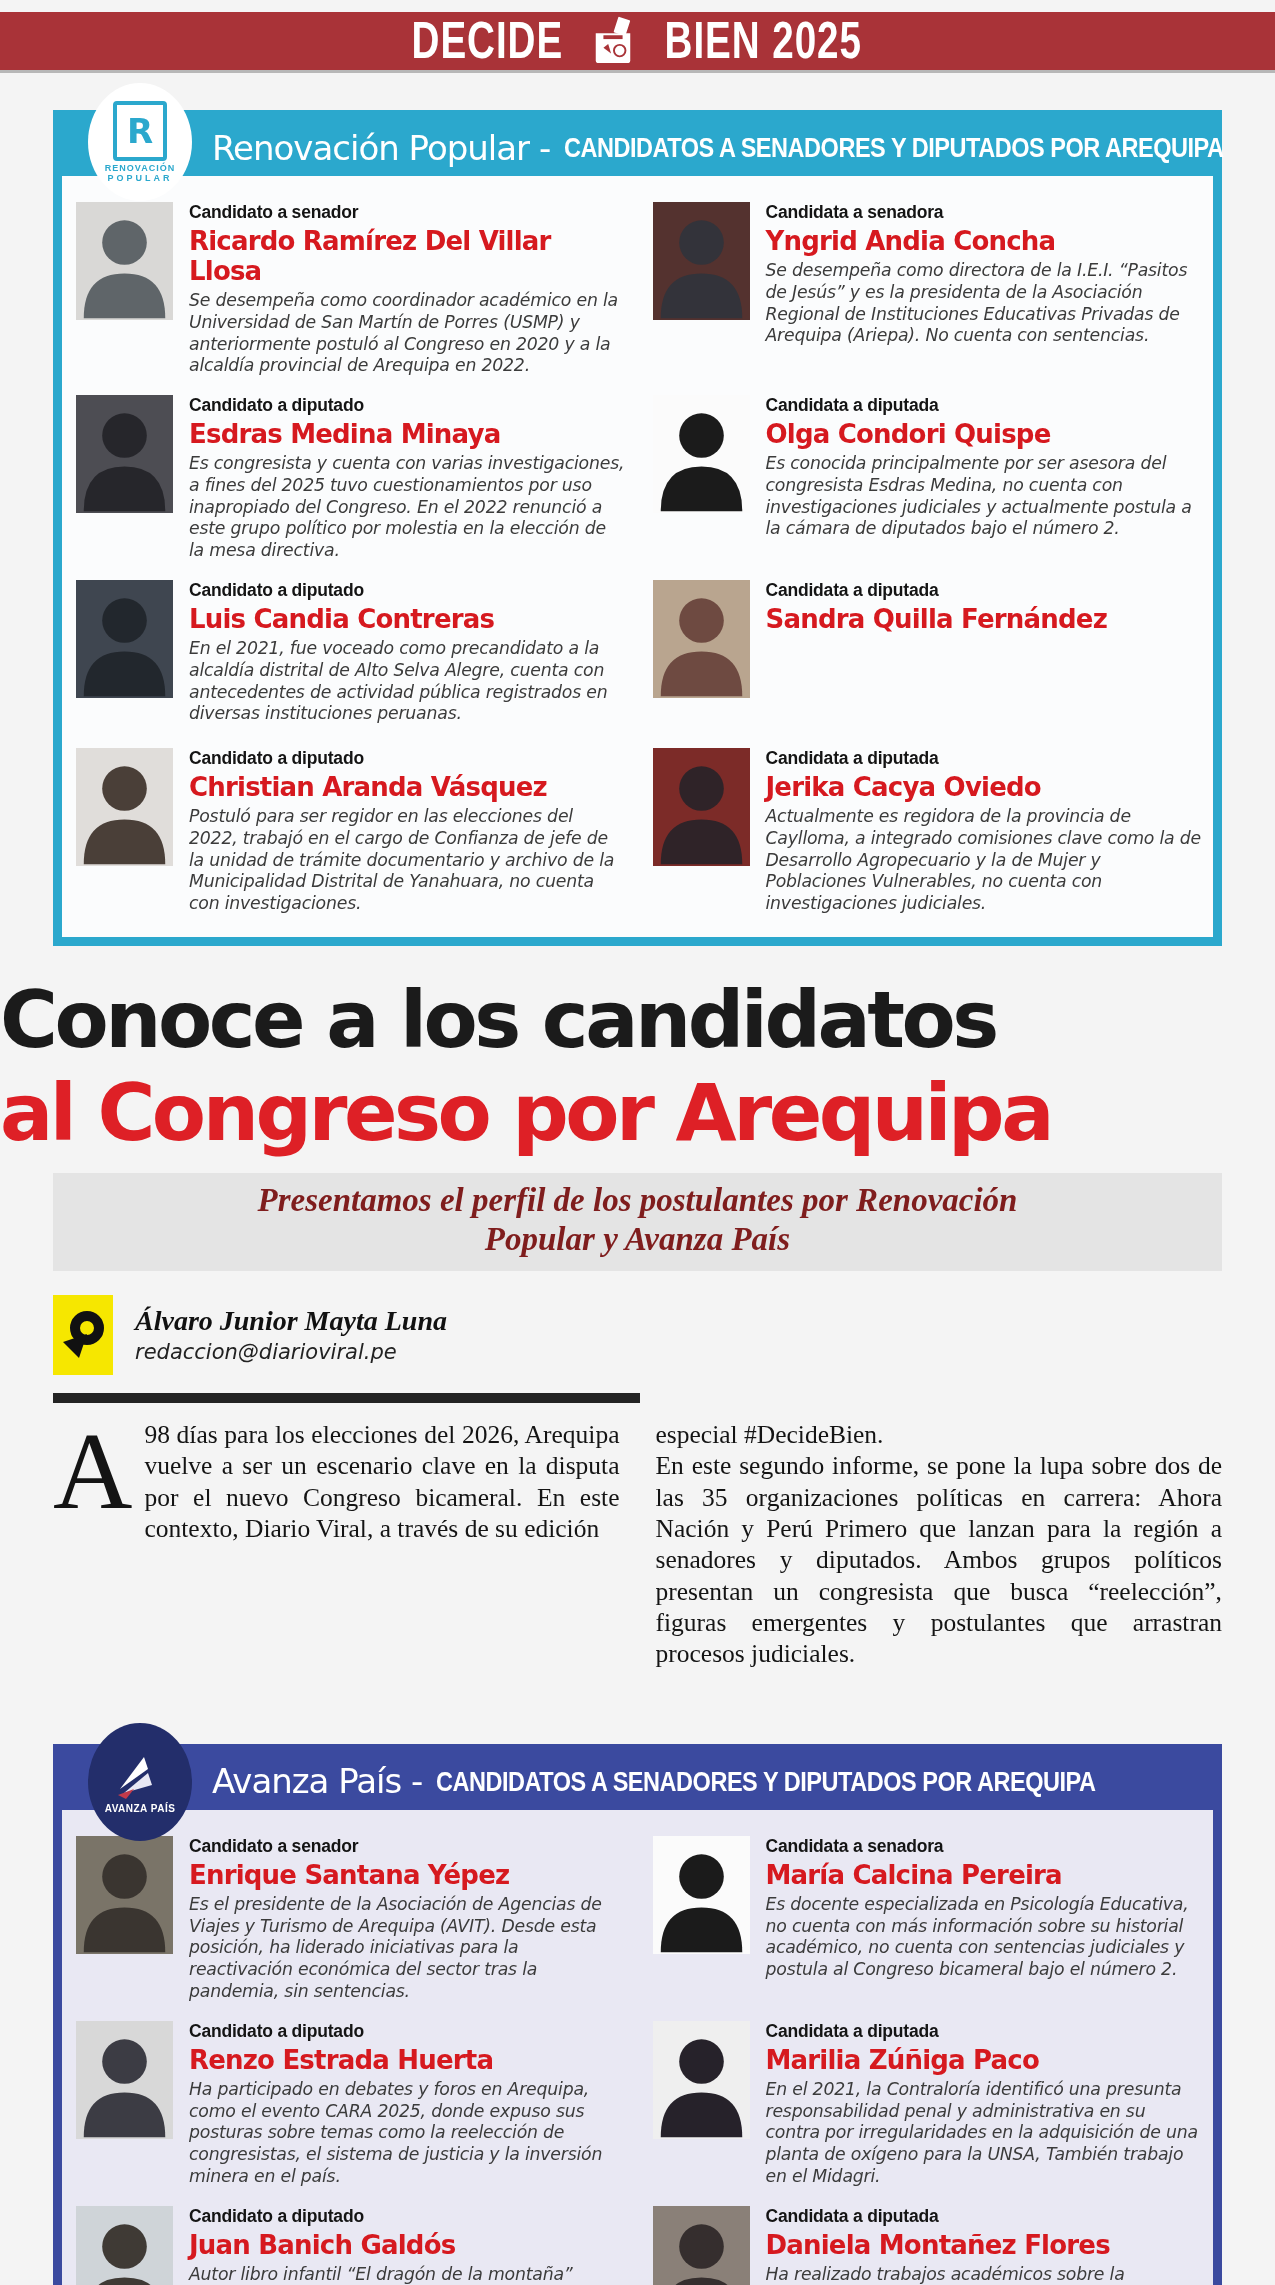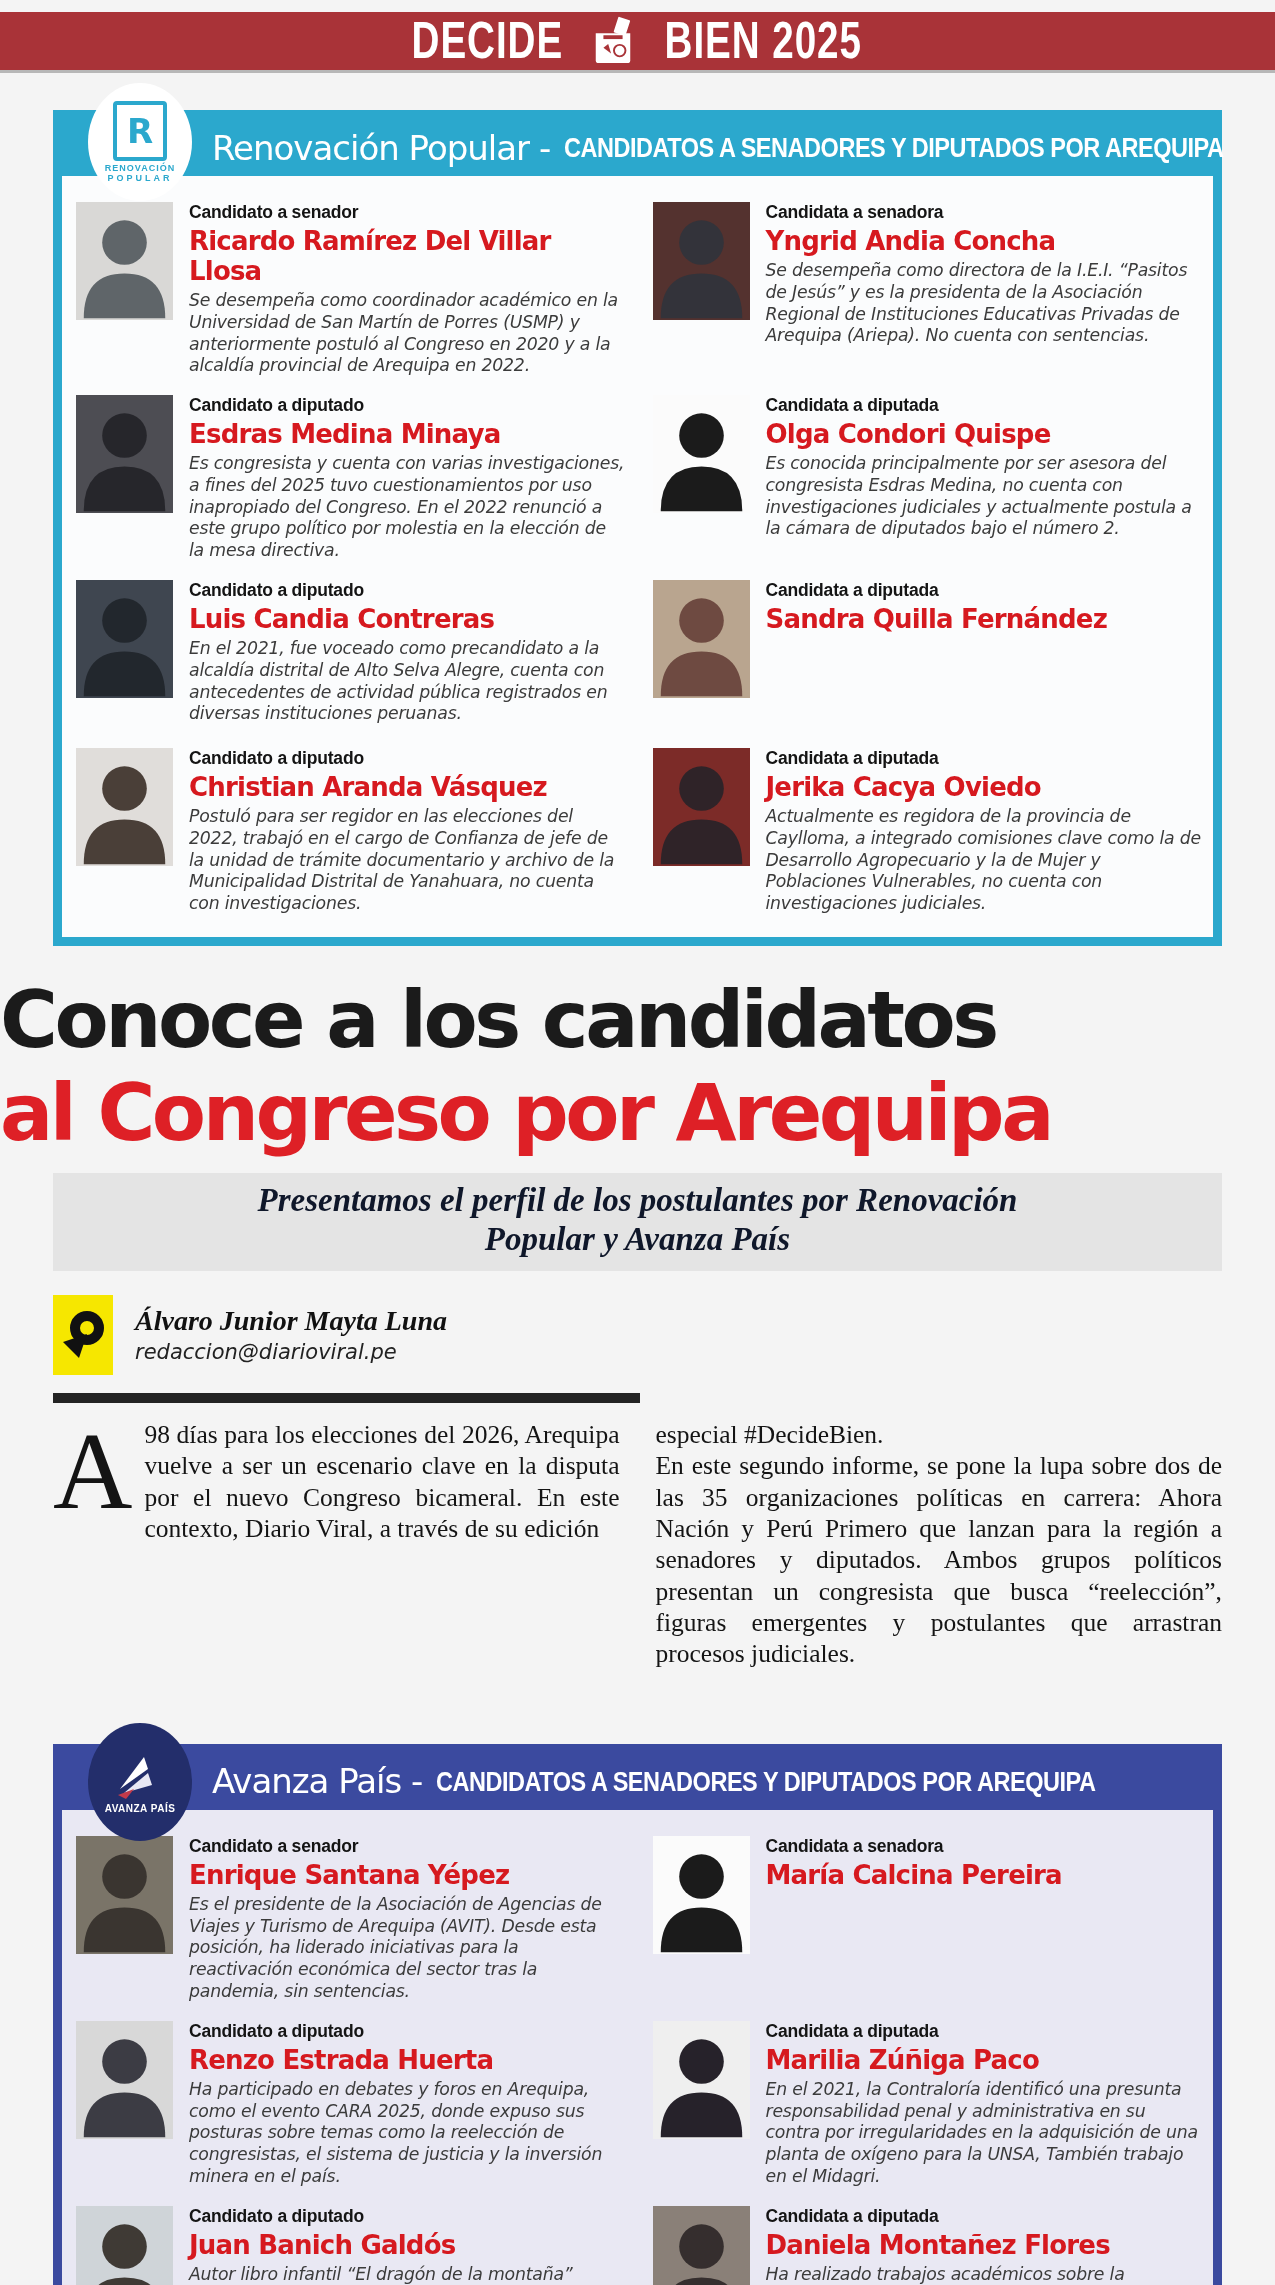--- a/index.html
+++ b/index.html
@@ -47,21 +47,21 @@
   .photo svg{position:absolute;bottom:-4px;left:0;width:100%;height:112%;}
   .info{flex:1;min-width:0;}
   .role{font-family:"Liberation Sans",sans-serif;font-weight:800;font-size:17.5px;color:#141414;letter-spacing:-.2px;}
   .cname{font-weight:800;font-size:26px;color:var(--name_red,#D6191F);letter-spacing:-.8px;margin:3px 0 4px;}
   .bio{font-style:italic;font-size:17.3px;line-height:1.26;color:#3b3b3b;letter-spacing:-.2px;}
   
   .headline{margin-top:34px;text-align:left;}
   .head1{font-weight:800;font-size:79px;letter-spacing:-3.5px;color:var(--headline_black,#1b1b1b);line-height:1.02;}
   .head2{font-weight:800;font-size:79px;letter-spacing:-3.5px;color:var(--headline_red,#DE2026);line-height:1.02;margin-top:12px;}
   .subtitle-band{background:var(--subtitle_band,#E4E4E4);margin:20px 53px 0;padding:8px 0 12px;text-align:center;}
-  .sub-line{font-family:"Liberation Serif",serif;font-weight:700;font-style:italic;font-size:33px;color:#0f172a;line-height:1.18;}
+  .sub-line{font-family:"Liberation Serif",serif;font-weight:700;font-style:italic;font-size:33px;color:#7f1d1d;line-height:1.18;}
   
   .byline{margin:24px 53px 0;display:flex;align-items:center;gap:22px;}
   .viral-logo{width:60px;height:80px;background:var(--byline_yellow,#F6E700);flex:none;display:flex;align-items:center;justify-content:center;}
   .author{font-family:"Liberation Serif",serif;font-weight:700;font-style:italic;font-size:28px;color:#111;}
   .email{font-style:italic;font-size:21px;color:#222;margin-top:3px;}
   .rule{margin:18px 53px 0;width:587px;height:10px;background:#232323;}
   .body-cols{margin:16px 53px 0;display:flex;gap:36px;}
   .bcol{width:50%;font-family:"Liberation Serif",serif;font-size:25.5px;line-height:1.23;color:#141414;text-align:justify;}
   .dropcap{float:left;font-family:"Liberation Serif",serif;font-size:110px;line-height:.8;padding:8px 12px 0 0;color:#141414;}
 </style>
@@ -260,20 +260,21 @@
         <div class="card">
     <div class="photo" style="--pbg: #fbfbfb; --pfg: #1b1b1b;">
       <svg viewBox="0 0 100 120" aria-hidden="true">
         <circle cx="50" cy="44" r="23" fill="var(--pfg)"></circle>
         <path d="M8 122 Q8 76 50 76 Q92 76 92 122 Z" fill="var(--pfg)"></path>
       </svg>
     </div>
     <div class="info">
       <div class="role">Candidata a senadora</div>
       <div class="cname">María Calcina Pereira</div>
+      <div class="bio">Es docente especializada en Psicología Educativa, no cuenta con más información sobre su historial académico, no cuenta con sentencias judiciales y postula al Congreso bicameral bajo el número 2.</div>
     </div>
   </div>
         <div class="card">
     <div class="photo" style="--pbg: #d8d8d8; --pfg: #3c3c44;">
       <svg viewBox="0 0 100 120" aria-hidden="true">
         <circle cx="50" cy="44" r="23" fill="var(--pfg)"></circle>
         <path d="M8 122 Q8 76 50 76 Q92 76 92 122 Z" fill="var(--pfg)"></path>
       </svg>
     </div>
     <div class="info">

